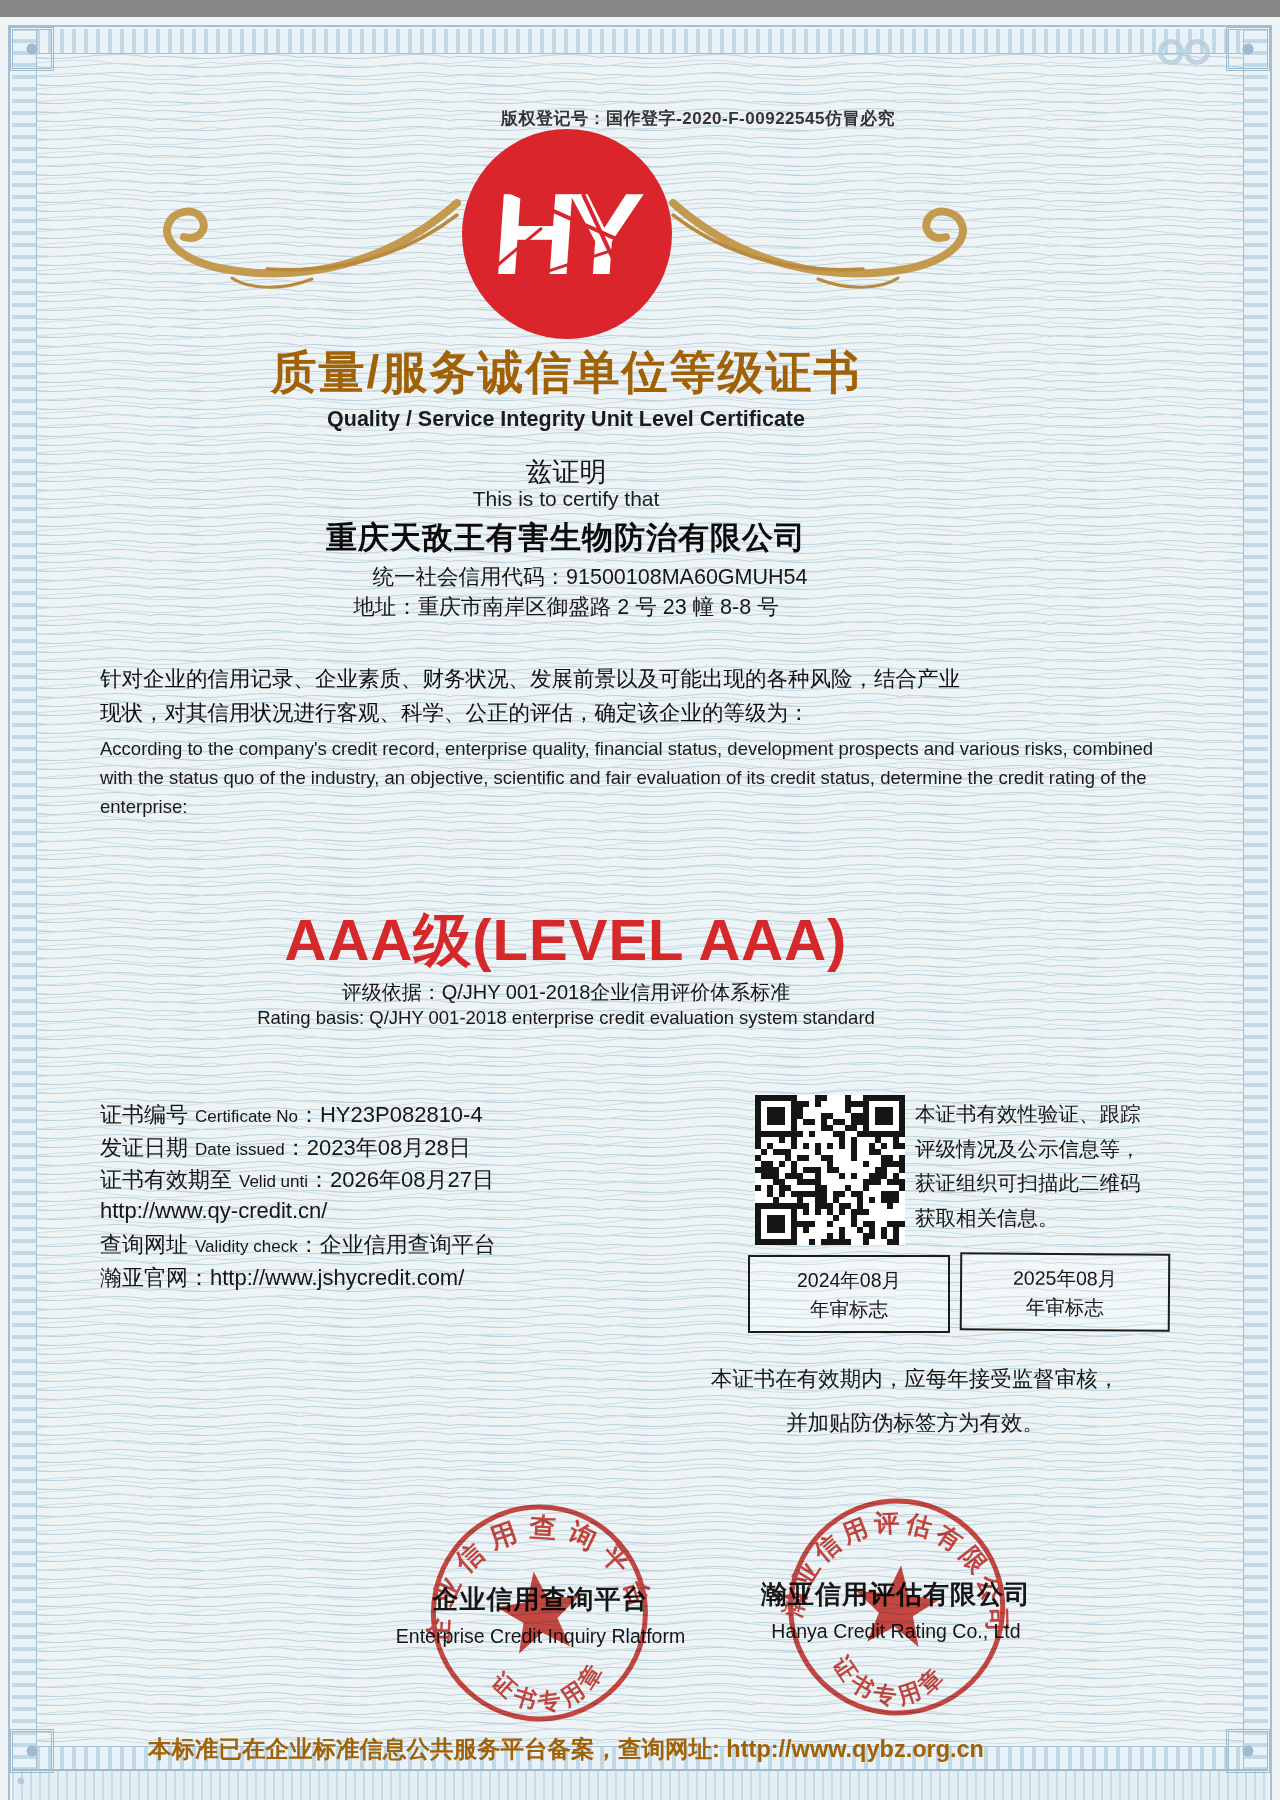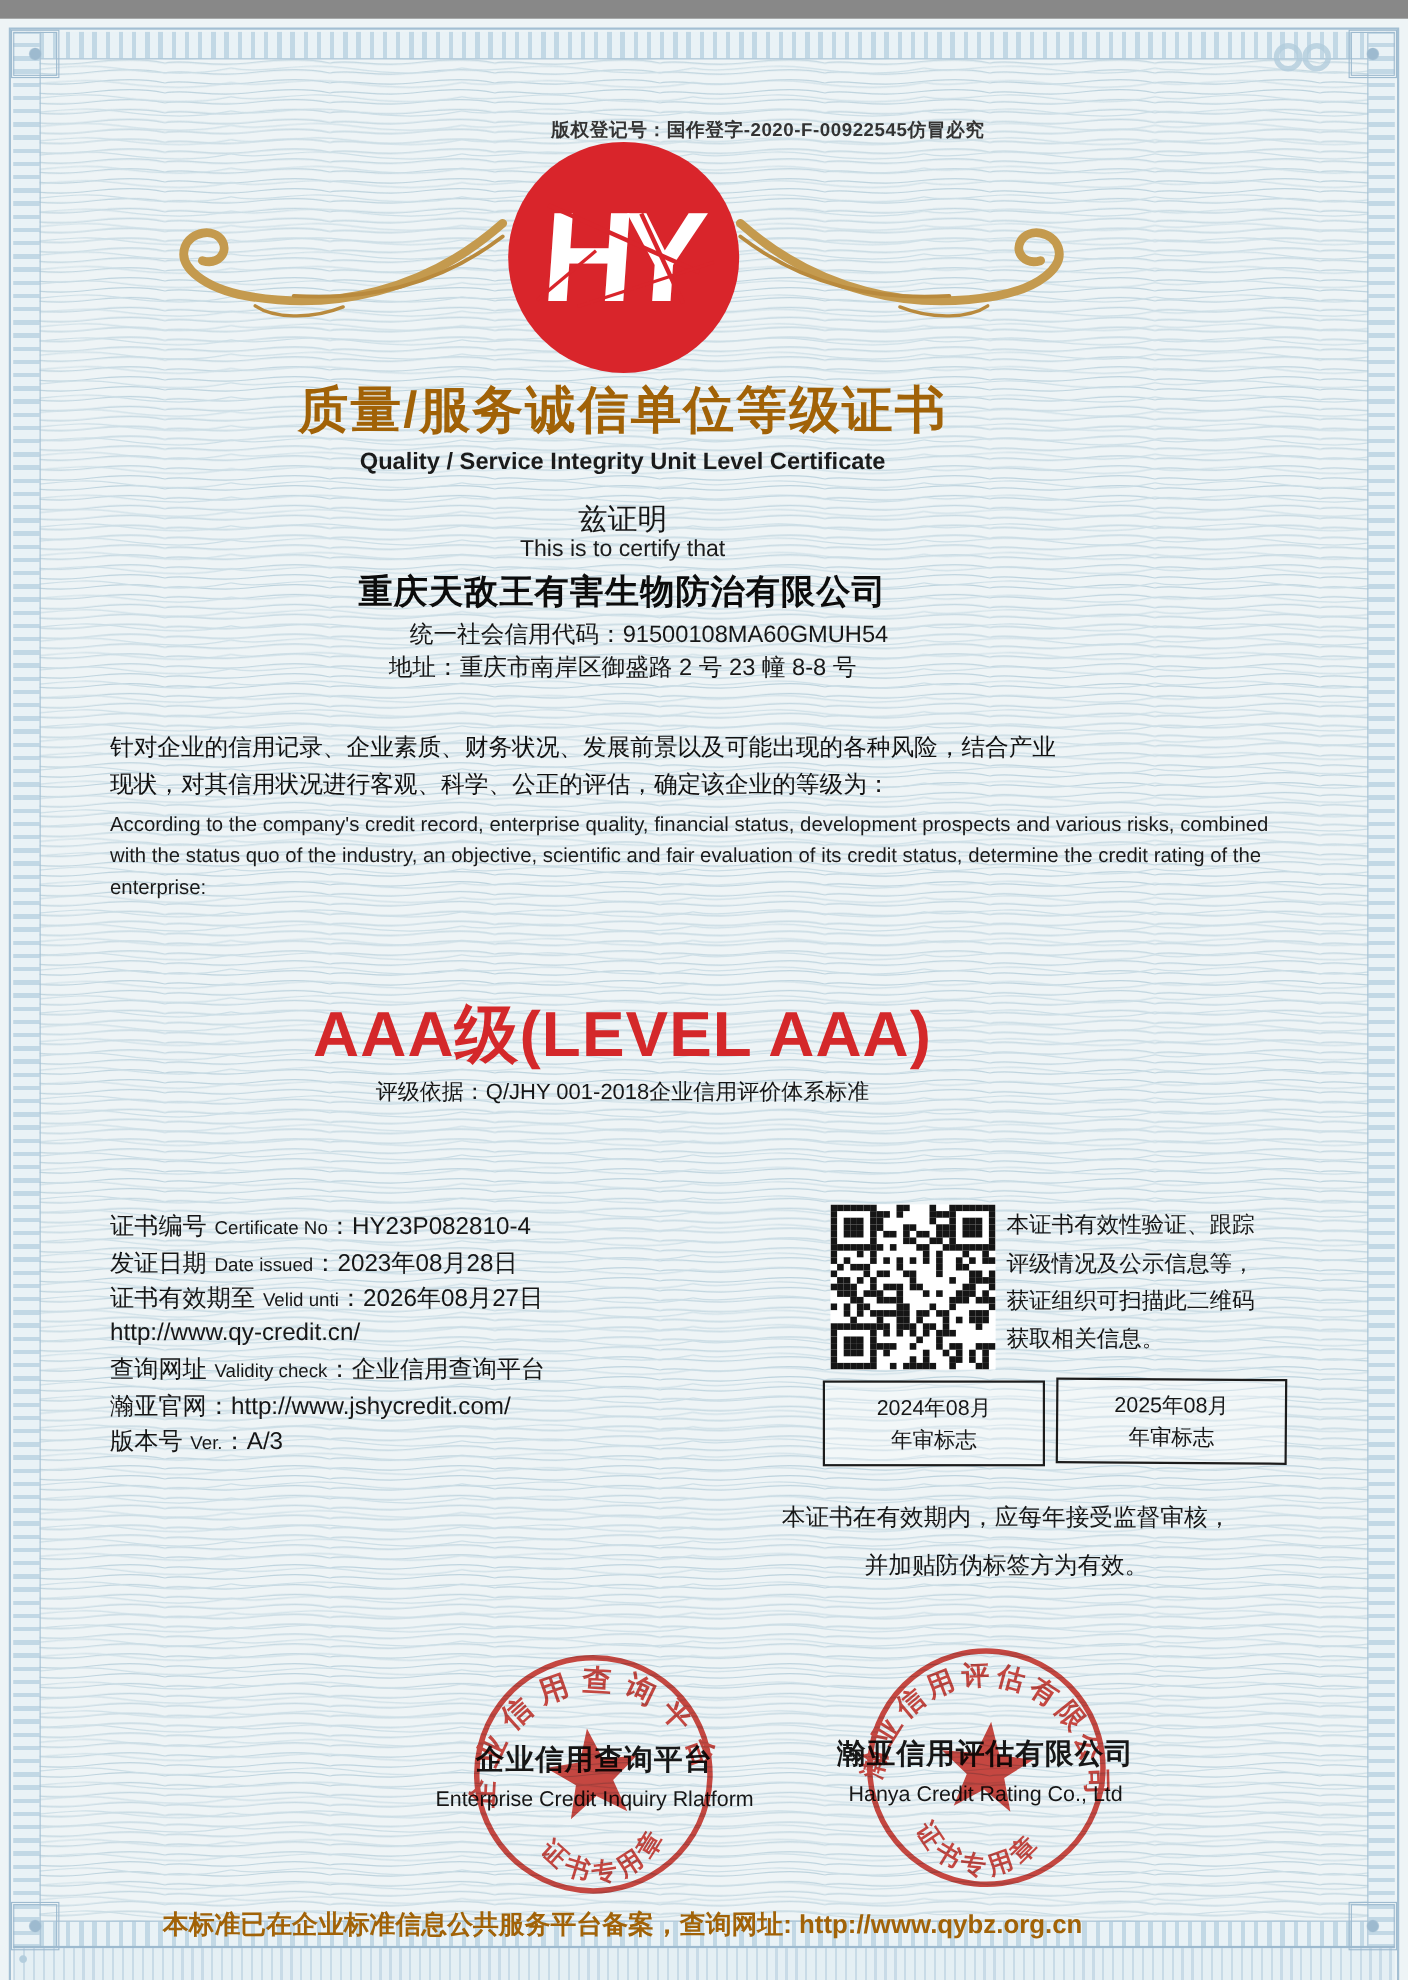--- a/index.html
+++ b/index.html
@@ -164,20 +164,21 @@
   <div class="address">地址：重庆市南岸区御盛路 2 号 23 幢 8-8 号</div>
 
   <div class="para">
     <div class="cn">针对企业的信用记录、企业素质、财务状况、发展前景以及可能出现的各种风险，结合产业</div>
     <div class="cn">现状，对其信用状况进行客观、科学、公正的评估，确定该企业的等级为：</div>
     <div class="en">According to the company's credit record, enterprise quality, financial status, development prospects and various risks, combined with the status quo of the industry, an objective, scientific and fair evaluation of its credit status, determine the credit rating of the enterprise:</div>
   </div>
 
   <div class="rating" style="color:#d4282a;">AAA级(LEVEL AAA)</div>
   <div class="basis-cn">评级依据：Q/JHY 001-2018企业信用评价体系标准</div>
+  <div class="basis-en">Rating basis: Q/JHY 001-2018 enterprise credit evaluation system standard</div>
 
   <div class="details">
     <div class="row">
       <span class="cn">证书编号</span>
       <span class="en">Certificate No</span>
       <span class="val">：HY23P082810-4</span>
     </div>
     <div class="row">
       <span class="cn">发证日期</span>
       <span class="en">Date issued</span>
@@ -192,25 +193,20 @@
       <span class="val">http://www.qy-credit.cn/</span>
     </div>
     <div class="row">
       <span class="cn">查询网址</span>
       <span class="en">Validity check</span>
       <span class="val">：企业信用查询平台</span>
     </div>
     <div class="row">
       <span class="cn">瀚亚官网</span>
       <span class="val">：http://www.jshycredit.com/</span>
-    </div>
-    <div class="row">
-      <span class="cn">版本号</span>
-      <span class="en">Ver.</span>
-      <span class="val">：A/3</span>
     </div>
   </div>
 
   <div class="qr" id="qr"><svg width="150" height="150" xmlns="http://www.w3.org/2000/svg">
         <rect width="150" height="150" fill="#fff"></rect>
         <rect x="0" y="0" width="6" height="6" fill="#151515"></rect>
         <rect x="6" y="0" width="6" height="6" fill="#151515"></rect>
         <rect x="12" y="0" width="6" height="6" fill="#151515"></rect>
         <rect x="18" y="0" width="6" height="6" fill="#151515"></rect>
         <rect x="24" y="0" width="6" height="6" fill="#151515"></rect>

